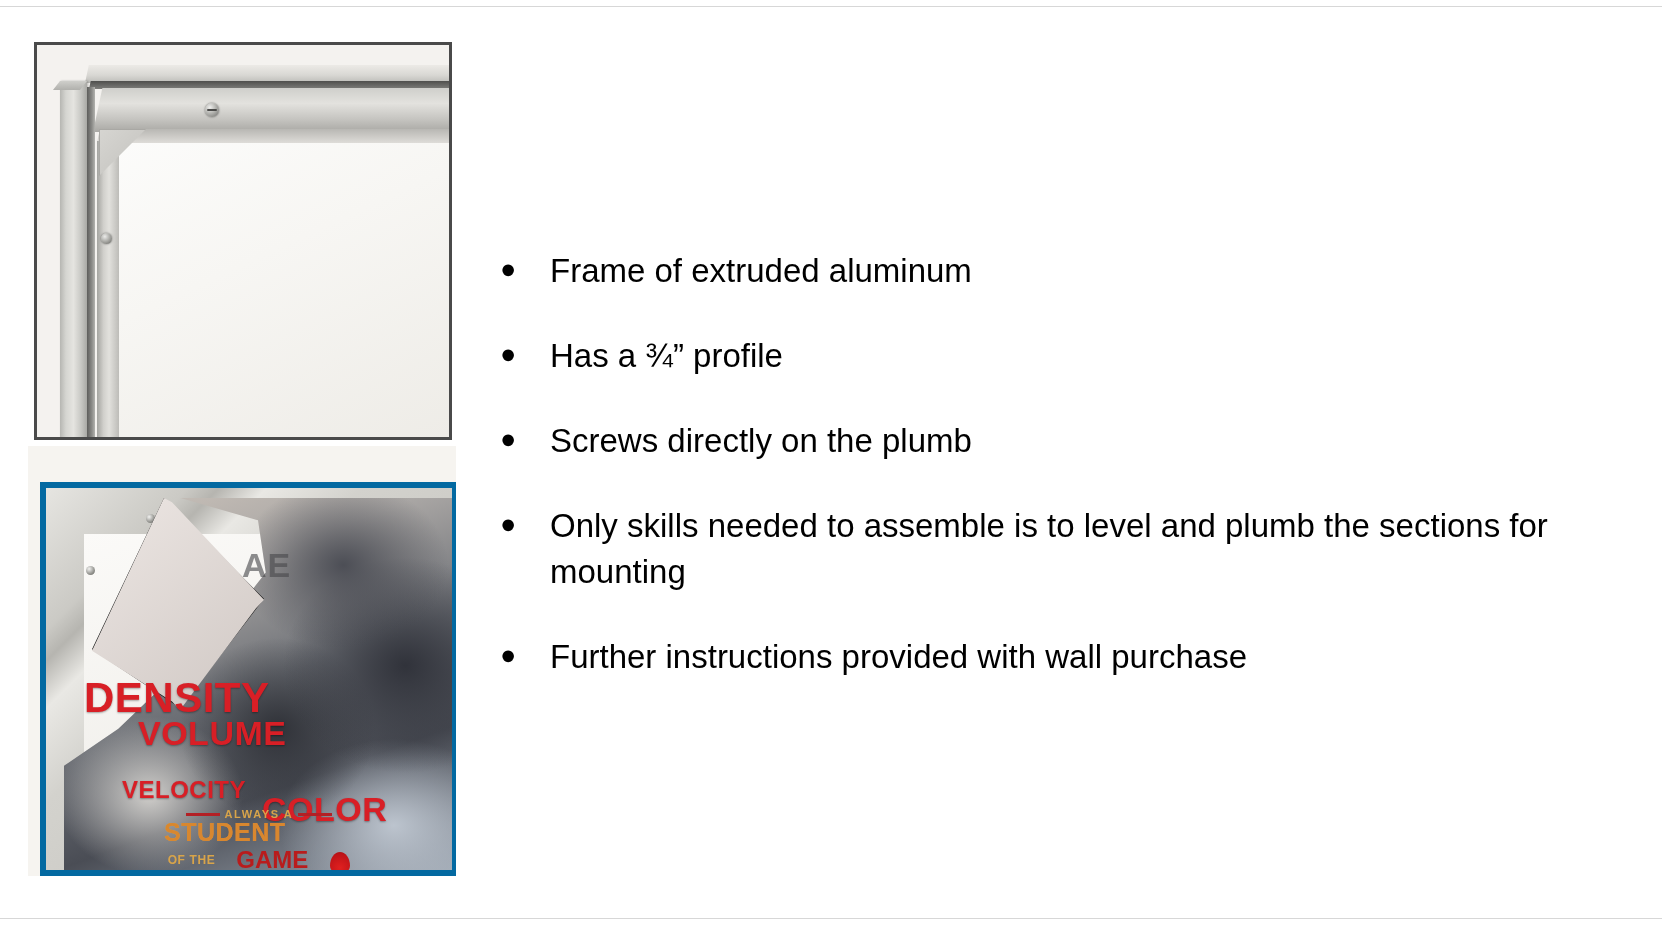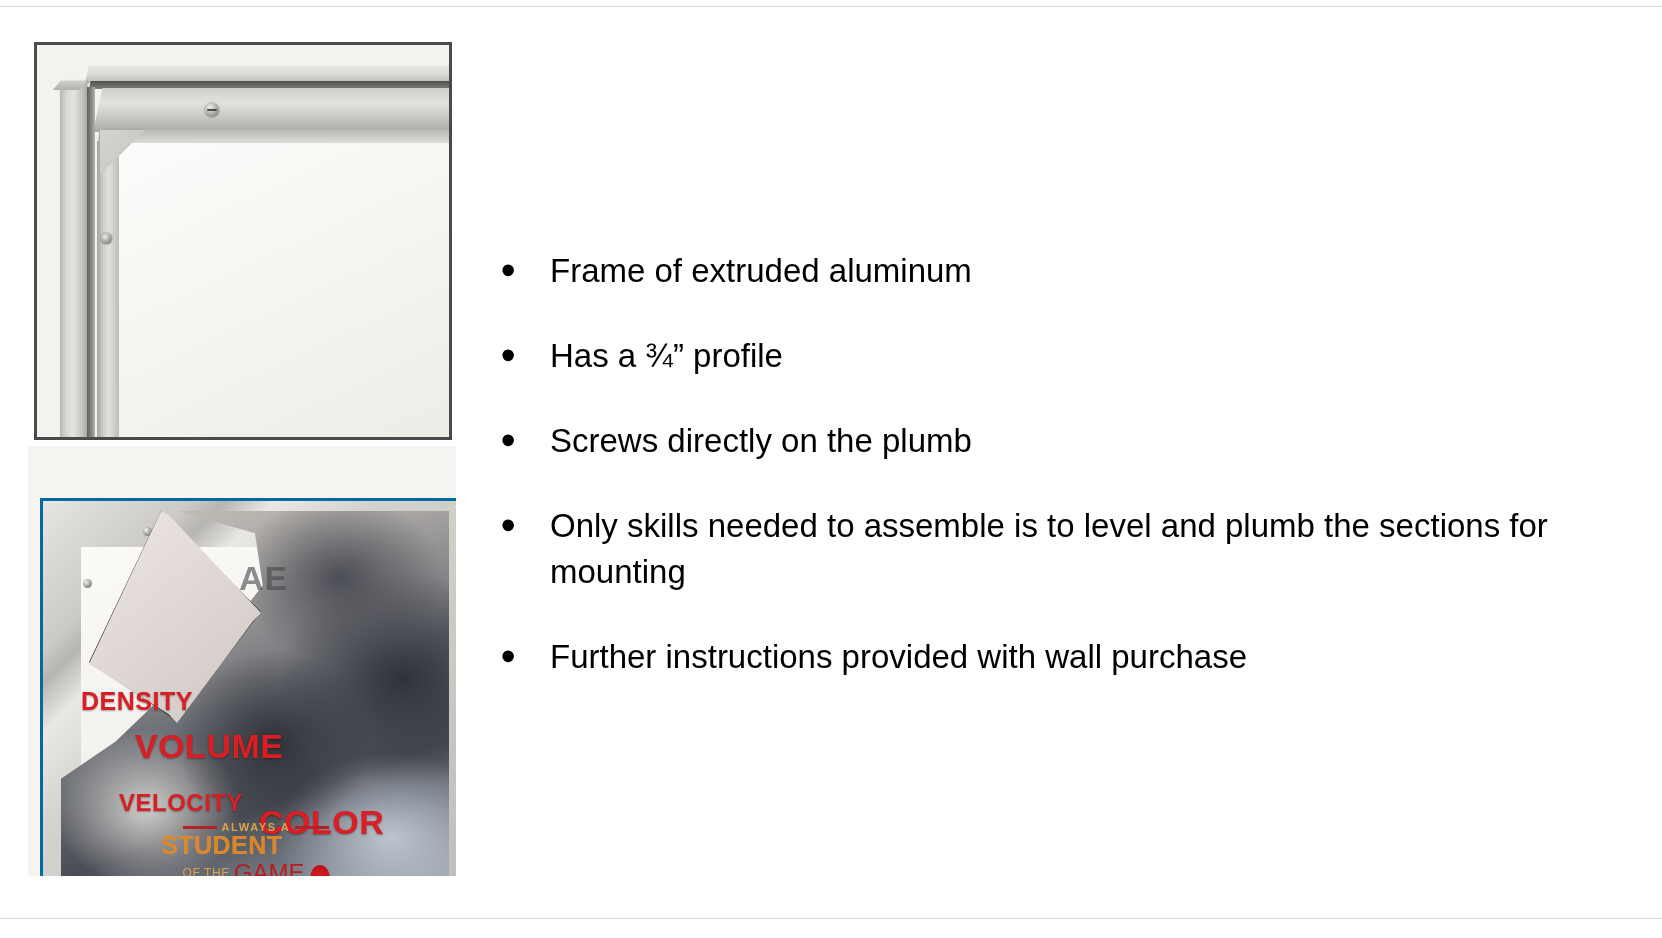--- a/index.html
+++ b/index.html
@@ -167,26 +167,25 @@
     position: absolute;
     left: 28px;
     top: 408px;
     width: 428px;
     height: 430px;
     background: #f6f4f0;
     overflow: hidden;
   }
   .gi-frame-outer {
     position: absolute;
-    left: 12px; top: 52px;
+    left: 12px; top: 36px;
     width: 406px; height: 382px;
-    border: 3px solid #0369a1;
+    border: 6px solid #0369a1;
     background: #cfcec9;
     overflow: hidden;
-    padding-left: 40px;
   }
   
   .gi-frame-bevel {
     position: absolute;
     left: 0; top: 0; right: 0; bottom: 0;
     background:
       linear-gradient(135deg,#e6e5e1 0%,#cbcac5 18%,#b6b5b0 22%,#e9e8e4 28%,#d3d2cd 40%,#bfbeb9 100%);
   }
   .gi-board-white {
     position: absolute;
@@ -252,21 +251,21 @@
   .gi-words {
     position: absolute;
     left: 0; top: 186px;
     width: 406px;
     font-weight: bold;
     color: #d81f26;
     font-family: "Liberation Sans", sans-serif;
     letter-spacing: 0.5px;
     text-shadow: 0 1px 2px rgba(0,0,0,.35);
   }
-  .gi-w1 { position:absolute; left: 38px;  top: 0px;  font-size: 25px; }
+  .gi-w1 { position:absolute; left: 38px;  top: 0px;  font-size: 42px; }
   .gi-w2 { position:absolute; left: 92px;  top: 40px; font-size: 34px; }
   .gi-w3 { position:absolute; left: 76px;  top: 78px; font-size: 24px; margin-top: 24px; }
   .gi-w4 { position:absolute; left: 216px; top: 116px;font-size: 34px; }
 
   .gi-logo {
     position: absolute;
     left: 118px; top: 320px;
     width: 190px;
     text-align: left;
     font-family: "Liberation Sans", sans-serif;
@@ -276,22 +275,22 @@
     font-size: 11px; font-weight: bold; letter-spacing: 1.6px; color: #d8a44a;
   }
   .gi-logo-rule { height: 3px; width: 34px; background: #b32025; }
   .gi-logo-main {
     font-size: 25px; font-weight: bold; letter-spacing: .5px;
     background: linear-gradient(90deg,#d8a44a 0%,#e07a2a 55%,#d8572a 100%);
     -webkit-background-clip: text; background-clip: text; color: #d8872f;
     line-height: 1.02;
   }
   .gi-logo-sub {
-    display:flex; align-items:center; justify-content:center; gap:4px;
-    font-size: 13px; font-weight: normal; letter-spacing: .6px;
+    display:flex; align-items:center; justify-content:center; gap:21px;
+    font-size: 13px; font-weight: bold; letter-spacing: .6px;
   }
   .gi-logo-sub .sm { color: #d8a44a; font-size: 12px; }
   .gi-logo-sub .lg { color: #b91c1c; font-size: 24px; letter-spacing: 0; }
   .gi-flame {
     display:inline-block; width: 20px; height: 22px;
     margin-left: 1px;
     background: radial-gradient(circle at 50% 72%, #e02020 0%, #c01418 70%, #a41014 100%);
     border-radius: 50% 50% 48% 48% / 62% 62% 38% 38%;
     position: relative; top: 3px;
   }

